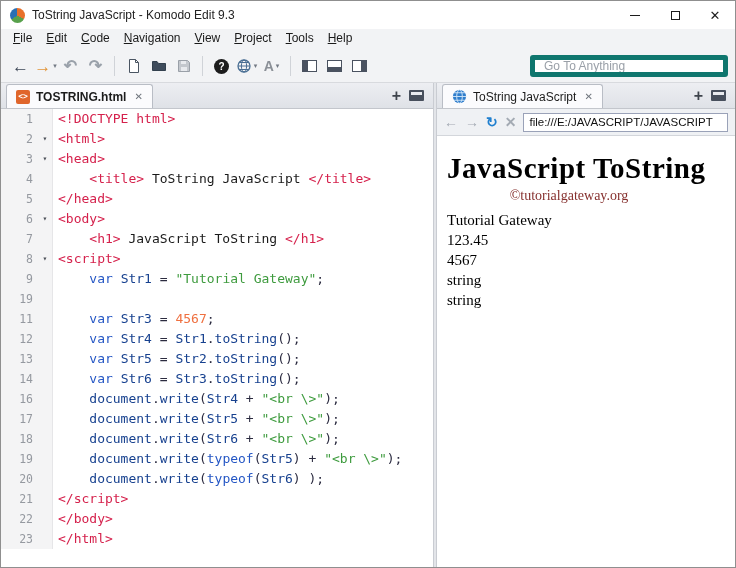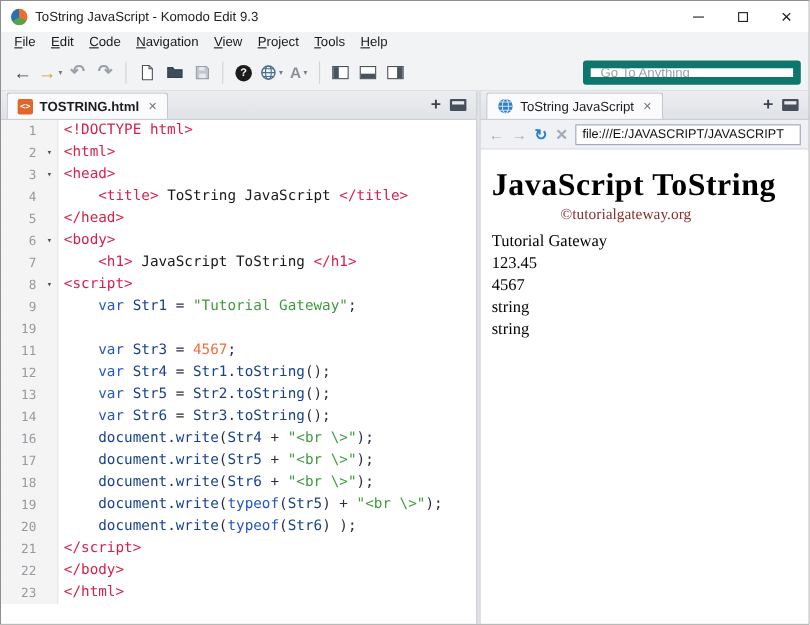--- a/index.html
+++ b/index.html
@@ -30,21 +30,21 @@
   .i-undo,.i-redo{font-size:16px;color:#9aa1aa;font-weight:bold;line-height:1}
   .caret{font-size:7px;color:#737a84;margin-left:2px}
   .sep{width:1px;height:20px;background:#d0d3d8;margin:0 6px}
   .help-circ{width:15px;height:15px;border-radius:50%;background:#1c1c1c;color:#fff;font-size:10px;font-weight:bold;display:flex;align-items:center;justify-content:center}
   .font-a{font-size:14px;color:#8b9097;font-weight:bold}
   .pane-ico{width:15px;height:12px;border:1px solid #4a5260;background:#fff;position:relative}
   .pane-ico .fillpart{position:absolute;background:#4a5260}
   .pane-ico.p-left .fillpart{left:0;top:0;bottom:0;width:5px}
   .pane-ico.p-bottom .fillpart{left:0;right:0;bottom:0;height:4px}
   .pane-ico.p-right .fillpart{right:0;top:0;bottom:0;width:5px}
-  .goto{margin-left:auto;width:198px;height:22px;border:7px solid #0f766e;border-radius:3px;background:#fff;font-size:12px;padding:0 9px;color:#333;font-family:"Liberation Sans",sans-serif}
+  .goto{margin-left:auto;width:198px;height:22px;border:5px solid #0f766e;border-radius:3px;background:#fff;font-size:12px;padding:0 9px;color:#333;font-family:"Liberation Sans",sans-serif}
   .goto::placeholder{color:#9aa0a8}
 
   
   .main{flex:1;display:flex;min-height:0}
   .left-pane{width:432px;display:flex;flex-direction:column;min-width:0}
   .splitter{width:4px;background:#e3e5e9;border-left:1px solid #c9ccd2;border-right:1px solid #c9ccd2;cursor:col-resize}
   .right-pane{flex:1;display:flex;flex-direction:column;min-width:0}
 
   
   .tabstrip{height:26px;background:linear-gradient(#edeef2,#dfe2e7);border-bottom:1px solid #c3c6cc;display:flex;align-items:flex-end;padding-left:5px;flex:0 0 auto}

